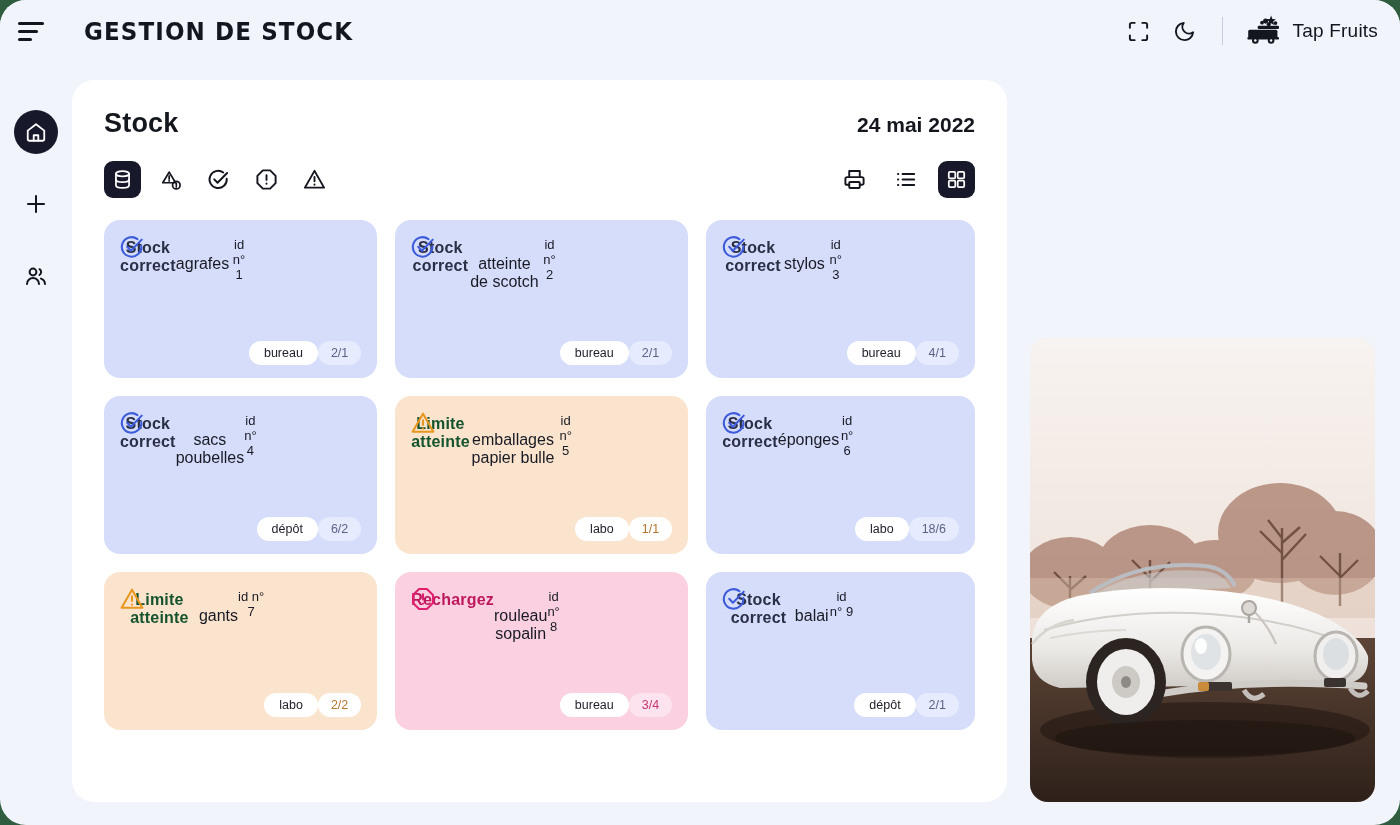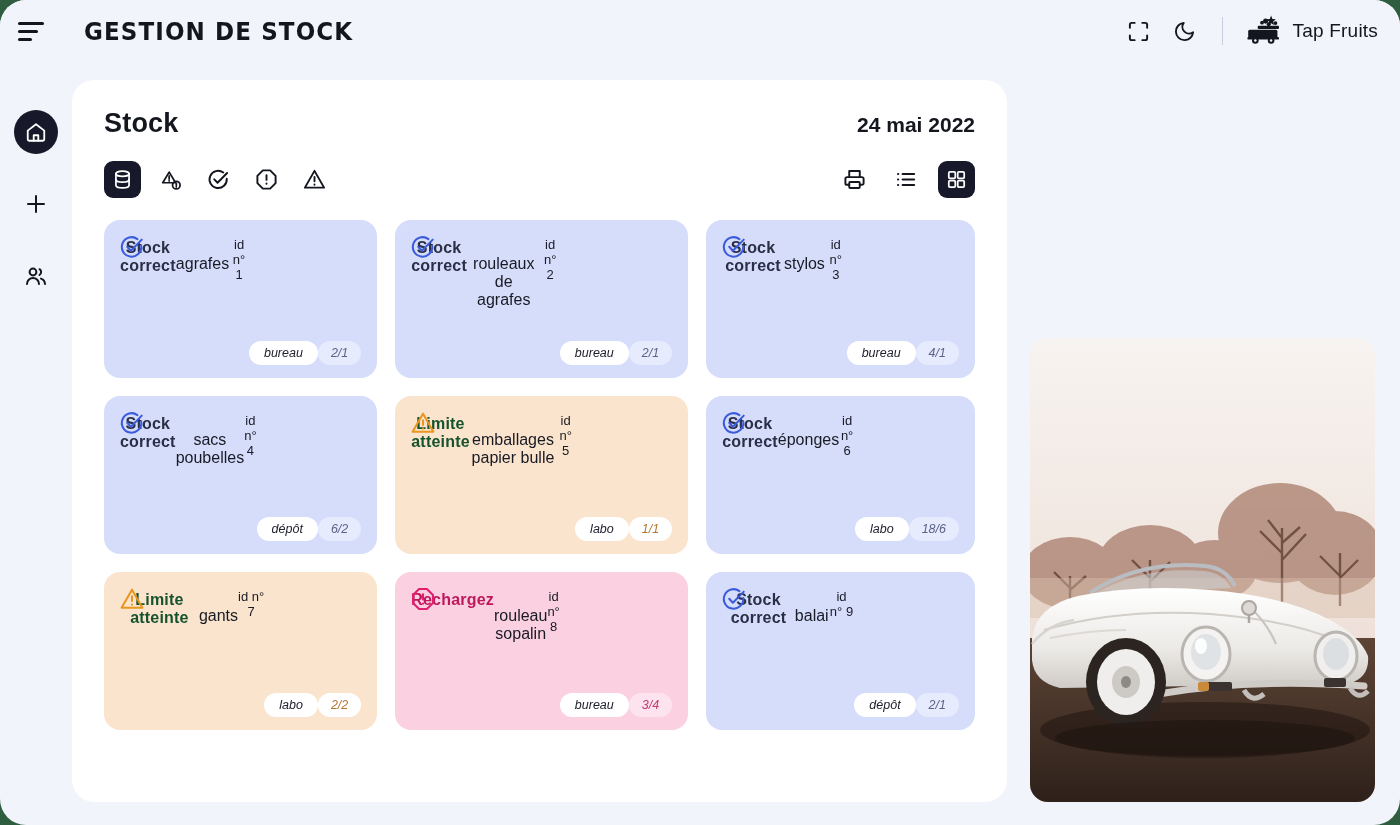--- a/index.html
+++ b/index.html
@@ -140,21 +140,21 @@
     color: #181a24;
   }
   .card-id {
     text-align: center;
     font-size: 13px;
     margin-top: 3px;
     color: #181a24;
   }
   .card-foot {
     margin-top: auto;
-    display: flex; align-items: center; font-style: italic;
+    display: flex; align-items: center;
   }
   .pill-loc {
     background: #ffffff;
     border-radius: 999px;
     padding: 5px 15px;
     font-size: 12.5px;
     color: #20222e;
   }
   .pill-qty {
     margin-left: auto;
@@ -382,21 +382,21 @@
             <span class="pill-loc">bureau</span>
             <span class="pill-qty">2/1</span>
           </div>
         </div>
         <div class="card ok">
           <span class="card-icon"><svg width="26" height="26" viewBox="0 0 24 24" fill="none" stroke="#3b5bdb" stroke-width="1.9" stroke-linecap="round" stroke-linejoin="round">
               <path d="M20.6 11.2 A9 9 0 1 1 17 4.7"></path>
               <path d="M7.6 11.8 L11 15.4 L21 5.2"></path>
             </svg></span>
           <div class="card-status">Stock correct</div>
-          <div class="card-name">rouleaux de agrafes</div>
+          <div class="card-name">atteinte de scotch</div>
           <div class="card-id">id n° 2</div>
           <div class="card-foot">
             <span class="pill-loc">bureau</span>
             <span class="pill-qty">2/1</span>
           </div>
         </div>
         <div class="card ok">
           <span class="card-icon"><svg width="26" height="26" viewBox="0 0 24 24" fill="none" stroke="#3b5bdb" stroke-width="1.9" stroke-linecap="round" stroke-linejoin="round">
               <path d="M20.6 11.2 A9 9 0 1 1 17 4.7"></path>
               <path d="M7.6 11.8 L11 15.4 L21 5.2"></path>

